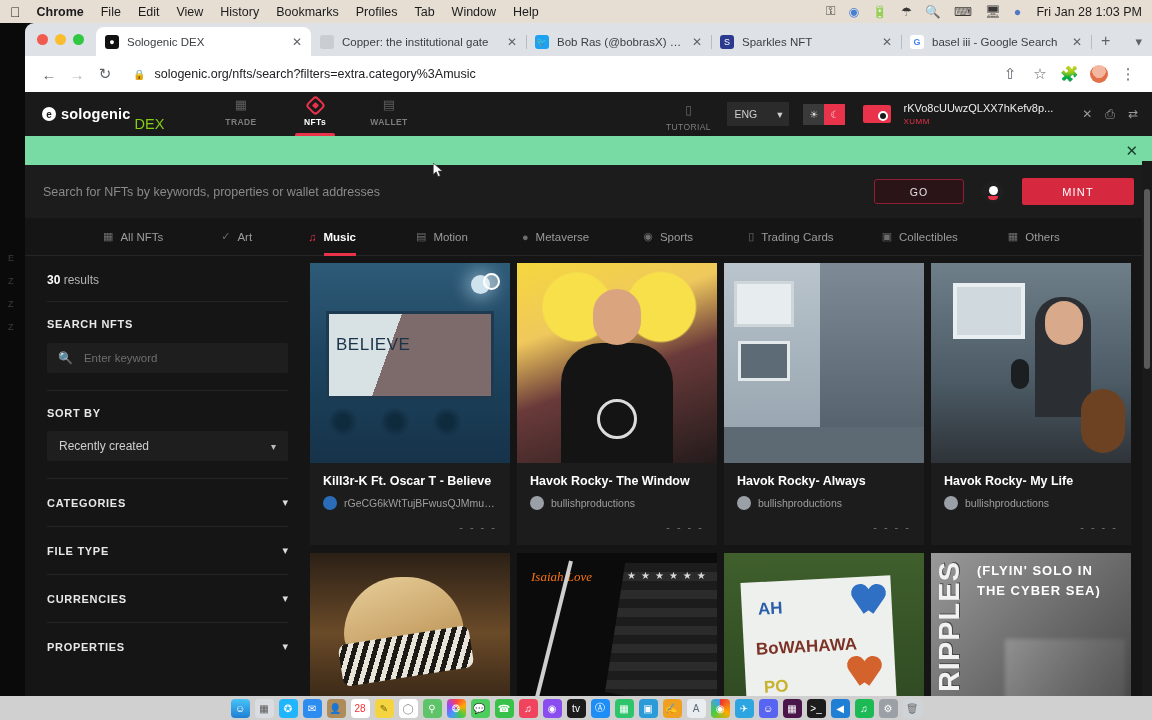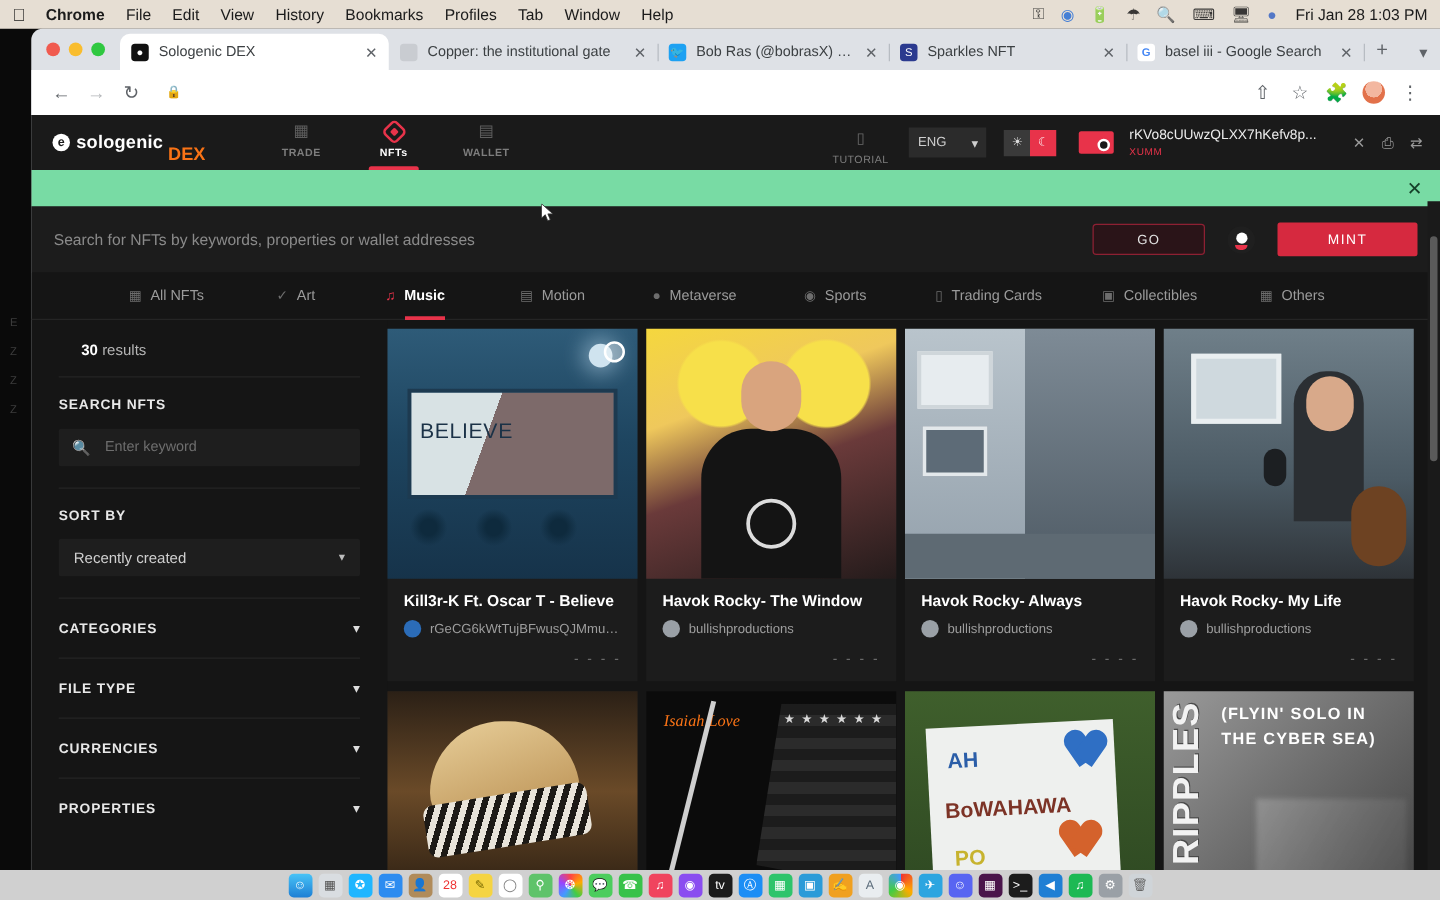--- a/index.html
+++ b/index.html
@@ -59,21 +59,21 @@
     radial-gradient(circle at 50% 35%, #f3b7a0 0 45%, #e2714a 46% 100%); margin: 0 4px; }
 
   
   .page { position: absolute; top: 69px; left: 0; width: 1127px; height: 604px; background: #151515; overflow: hidden; }
 
   .apphdr { height: 44px; background: #1a1a1a; display: flex; align-items: center; position: relative; }
   .logo { width: 150px; display: flex; align-items: center; padding-left: 17px; }
   .logo .lmark { width: 14px; height: 14px; border-radius: 50%; background: #fff; color: #1a1a1a;
     font-size: 10px; display: flex; align-items: center; justify-content: center; font-weight: bold; margin-right: 5px; }
   .logo .lw { color: #fff; font-size: 14.5px; font-weight: 600; letter-spacing: .2px; }
-  .logo .ld { color: #f97316; font-size: 14.5px; font-weight: 700; margin-left: 4px; margin-top: 20px; }
+  .logo .ld { color: #84cc16; font-size: 14.5px; font-weight: 400; margin-left: 4px; margin-top: 20px; }
 
   .netbox { width: 96px; height: 44px; background: #232323; padding: 6px 0 0 12px; position: relative; }
   .netbox .nlbl { font-size: 7.5px; color: #8c8c8c; letter-spacing: .5px; }
   .netbox .nval { font-size: 12px; color: #fff; font-weight: bold; letter-spacing: .3px; margin-top: 2px; display:flex; align-items:center; gap:4px;}
   .netbox .nsq { width: 8px; height: 8px; background: #4a4a4a; display:inline-block; }
   .netbox .ndot { position: absolute; right: 8px; top: 13px; width: 9px; height: 3px; background: #e8334a; }
 
   .navtabs { display: flex; align-items: center; margin-left: 44px; gap: 30px; height: 44px; }
   .navtab { width: 44px; text-align: center; position: relative; height: 44px; padding-top: 6px; }
   .navtab .nicon { font-size: 13px; color: #5e5e5e; line-height: 14px; height:15px;}
@@ -122,21 +122,21 @@
     border-bottom: 1px solid #252525; }
   .cat { display: flex; align-items: center; gap: 7px; margin-right: 56px; position: relative; height: 38px; }
   .cat .cico { font-size: 11px; color: #6d6d6d; }
   .cat .ctx { font-size: 11.5px; color: #9b9b9b; }
   .cat.active .ctx { color: #fff; font-weight: bold; }
   .cat.active .cbar { position: absolute; bottom: 0; left: 16px; right: 0; height: 2.5px; background: #e8334a; }
 
   .body { display: flex; height: 463px; }
   .sidebar { width: 285px; background: #151515; padding: 0 22px; flex: none; }
   .results { padding: 17px 0 14px 0; font-size: 12px; color: #b5b5b5; border-bottom: 1px solid #252525; }
-  .results b { color: #fff; font-weight: bold; margin-left: 18px; }
+  .results b { color: #fff; font-weight: bold; }
   .fsec { border-bottom: 1px solid #252525; padding: 16px 0 17px 0; }
   .flabel { font-size: 11px; color: #e8e8e8; letter-spacing: .7px; font-weight: 600; }
   .kwbox { margin-top: 13px; height: 30px; background: #1e1e1e; display: flex; align-items: center;
     padding: 0 11px; gap: 11px; border-radius: 2px; }
   .kwbox .ki { color: #b0b0b0; font-size: 12px; }
   .kwbox .kp { font-size: 11.5px; color: #6e6e6e; }
   .selbox { margin-top: 12px; height: 30px; background: #1e1e1e; display: flex; align-items: center;
     justify-content: space-between; padding: 0 12px; font-size: 12px; color: #cfcfcf; border-radius: 2px; text-align: center; }
   .selbox .chev { font-size: 10px; color: #bdbdbd; }
   .frow { display: flex; align-items: center; justify-content: space-between; padding: 17px 0; border-bottom: 1px solid #252525; }
@@ -323,20 +323,21 @@
       <div class="newtab">+</div>
       <div class="tabmenu">▾</div>
     </div>
 
     <div class="toolbar">
       <div class="tbtn">←</div>
       <div class="tbtn dim">→</div>
       <div class="tbtn">↻</div>
       <div class="omnibox">
         <span class="lock">🔒</span>
+        <span>sologenic.org/nfts/search?filters=extra.category%3Amusic</span>
       </div>
       <div class="tb-right">
         <div class="tbtn">⇧</div>
         <div class="tbtn">☆</div>
         <div class="tbtn">🧩</div>
         <div class="avatar-chip"></div>
         <div class="tbtn">⋮</div>
       </div>
     </div>
 

